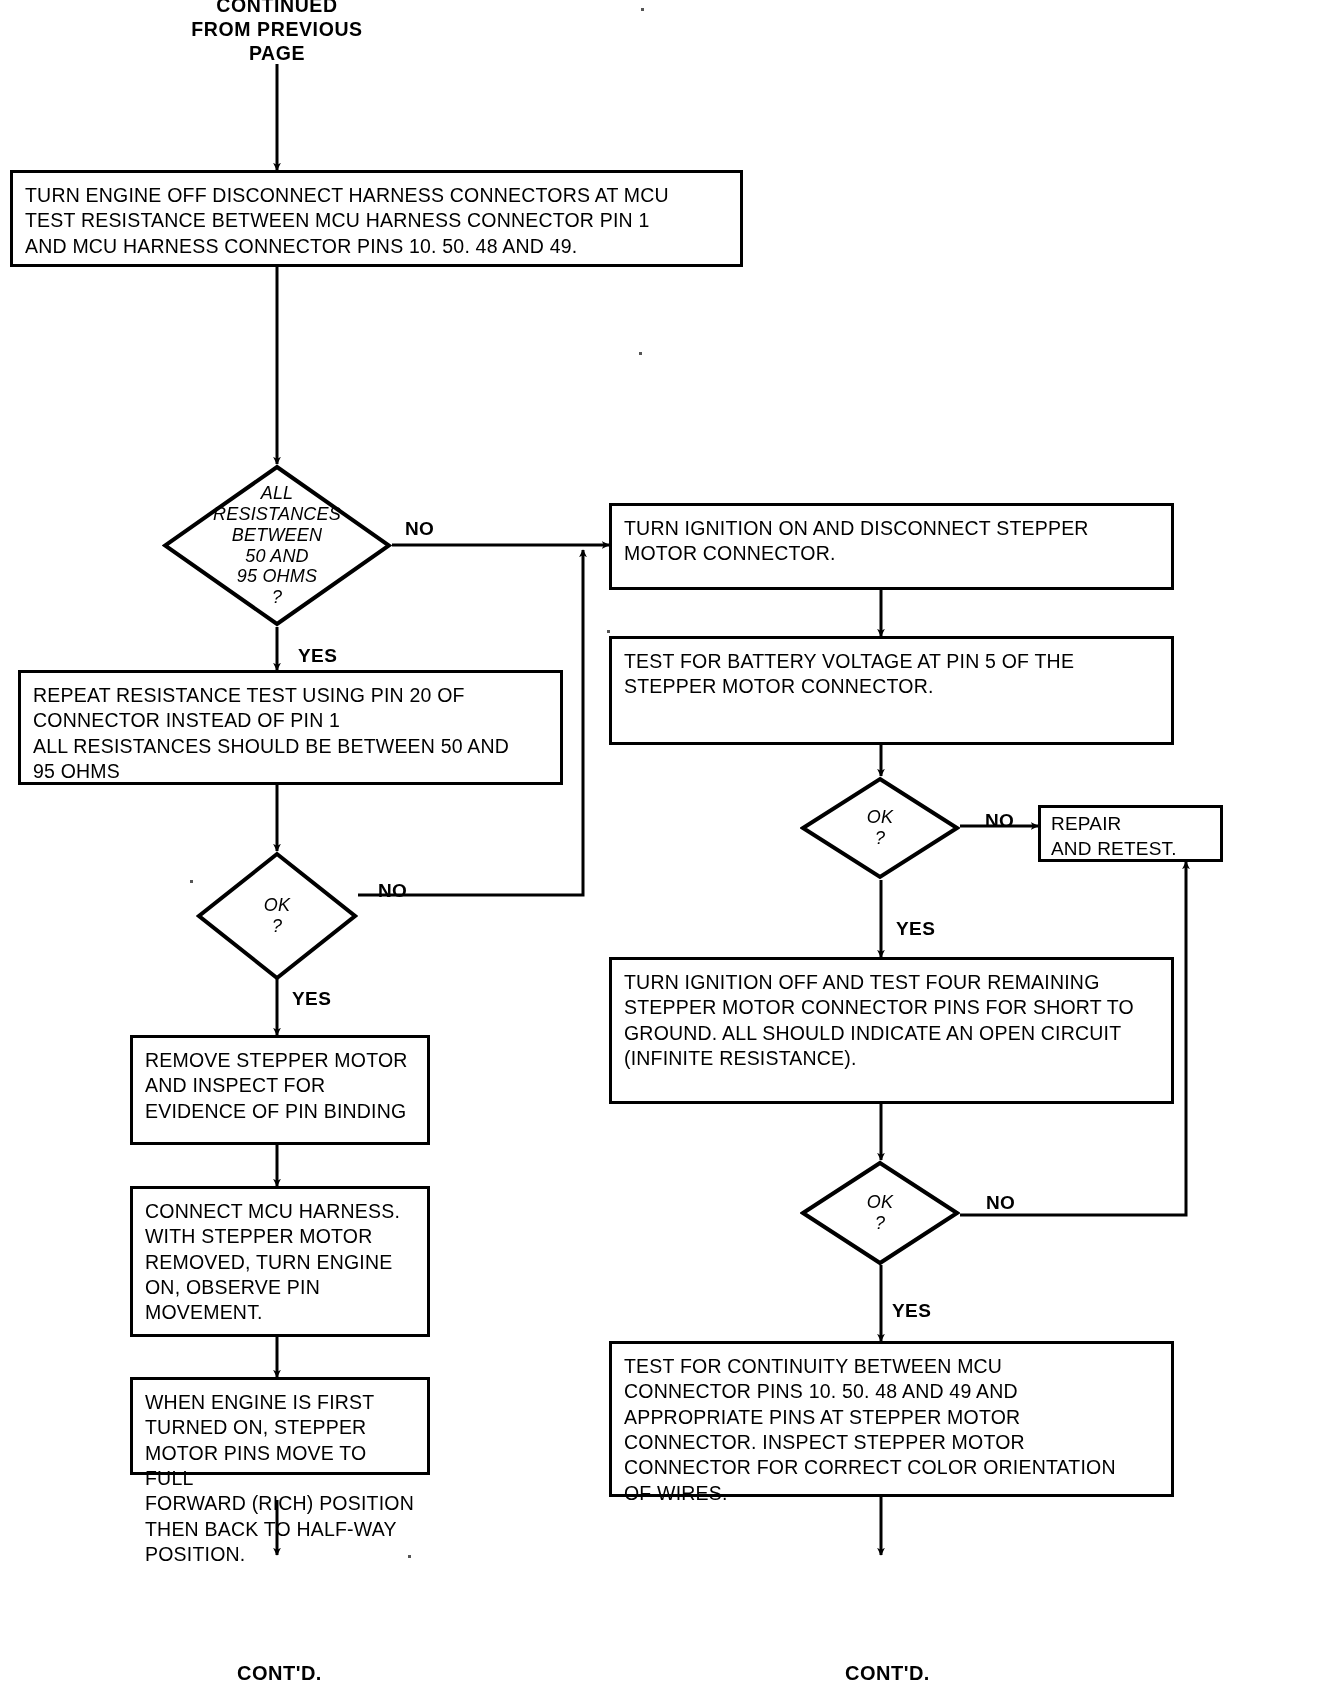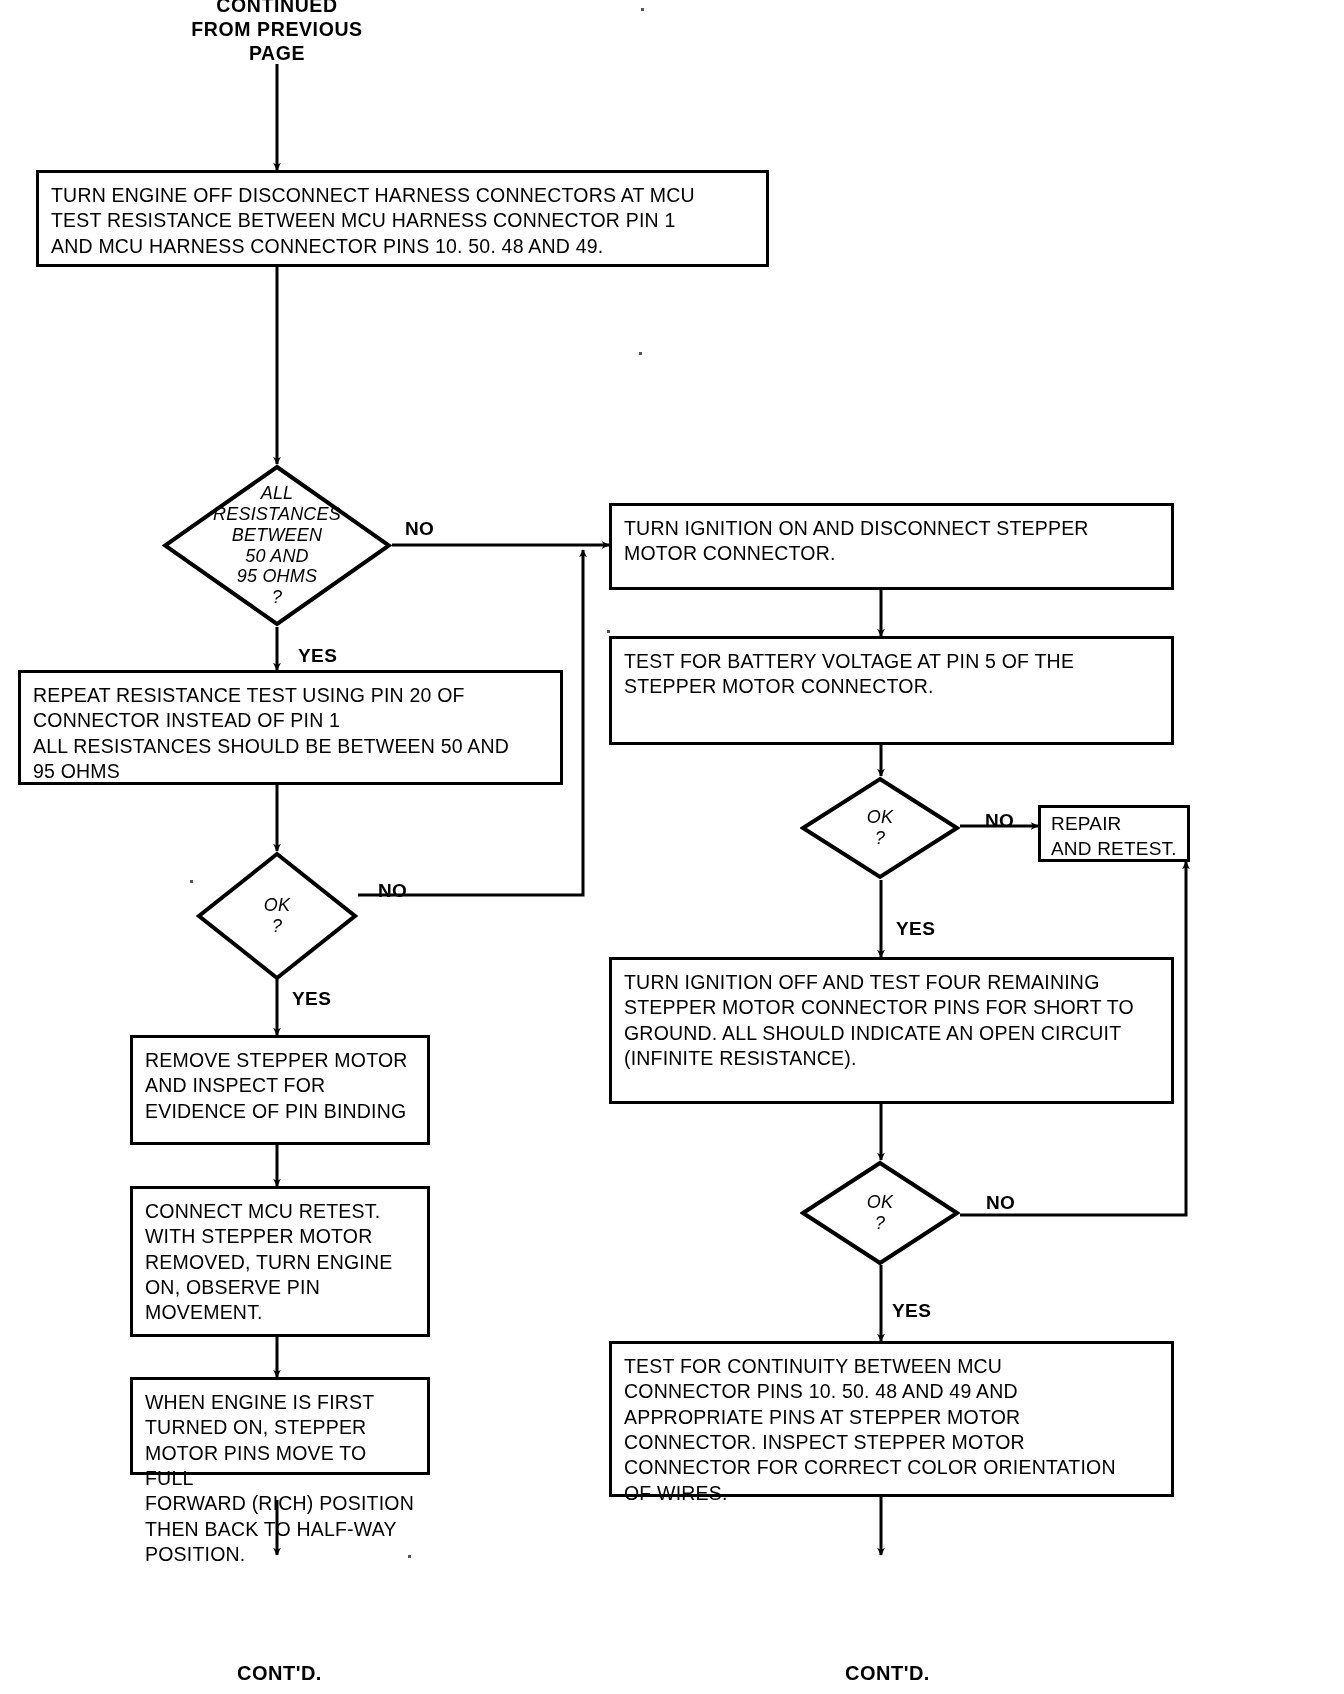--- a/index.html
+++ b/index.html
@@ -135,21 +135,21 @@
       <path d="M881,1265 L881,1341" marker-end="url(#ah)"></path>
 
       <path d="M881,1497 L881,1555" marker-end="url(#ah)"></path>
     </g>
   </svg>
 
   <div class="hdr" style="left:157px; top:-6px; width:240px;">CONTINUED
 FROM PREVIOUS
 PAGE</div>
 
-  <div class="node proc" style="left:36px; top:170px; width:733px; height:97px;">TURN ENGINE OFF  DISCONNECT HARNESS CONNECTORS AT MCU
+  <div class="node proc" style="left:10px; top:170px; width:733px; height:97px;">TURN ENGINE OFF  DISCONNECT HARNESS CONNECTORS AT MCU
 TEST RESISTANCE BETWEEN MCU HARNESS CONNECTOR PIN 1
 AND MCU HARNESS CONNECTOR PINS 10. 50. 48 AND 49.</div>
 
   <div class="diamond-wrap" style="left:162px; top:464px; width:230px; height:163px;">
     <svg class="dshape" viewBox="0 0 230 163" xmlns="http://www.w3.org/2000/svg">
       <polygon points="115,3 227,81.5 115,160 3,81.5" fill="#fff" stroke="#000" stroke-width="4"></polygon>
     </svg>
     <div class="diamond-text">ALL
 RESISTANCES
 BETWEEN
@@ -172,21 +172,21 @@
     <div class="diamond-text">OK
 ?</div>
   </div>
   <div class="lbl" style="left:378px; top:880px;">NO</div>
   <div class="lbl" style="left:292px; top:988px;">YES</div>
 
   <div class="node proc" style="left:130px; top:1035px; width:300px; height:110px;">REMOVE STEPPER MOTOR
 AND INSPECT FOR
 EVIDENCE OF PIN BINDING</div>
 
-  <div class="node proc" style="left:130px; top:1186px; width:300px; height:151px;">CONNECT MCU RETEST.
+  <div class="node proc" style="left:130px; top:1186px; width:300px; height:151px;">CONNECT MCU HARNESS.
 WITH STEPPER MOTOR
 REMOVED, TURN ENGINE
 ON, OBSERVE PIN
 MOVEMENT.</div>
 
   <div class="node proc" style="left:130px; top:1377px; width:300px; height:98px;">WHEN ENGINE IS FIRST
 TURNED ON, STEPPER
 MOTOR PINS MOVE TO FULL
 FORWARD (RICH) POSITION
 THEN BACK TO HALF-WAY
@@ -203,21 +203,21 @@
   <div class="diamond-wrap" style="left:800px; top:776px; width:160px; height:104px;">
     <svg class="dshape" viewBox="0 0 160 104" xmlns="http://www.w3.org/2000/svg">
       <polygon points="80,3 157,52 80,101 3,52" fill="#fff" stroke="#000" stroke-width="4"></polygon>
     </svg>
     <div class="diamond-text">OK
 ?</div>
   </div>
   <div class="lbl" style="left:985px; top:810px;">NO</div>
   <div class="lbl" style="left:896px; top:918px;">YES</div>
 
-  <div class="node proc" style="left:1038px; top:805px; width:152px; height:57px; padding:4px 8px 4px 10px; font-size:19px;">REPAIR
+  <div class="node proc" style="left:1038px; top:805px; width:185px; height:57px; padding:4px 8px 4px 10px; font-size:19px;">REPAIR
 AND RETEST.</div>
 
   <div class="node proc" style="left:609px; top:957px; width:565px; height:147px;">TURN IGNITION OFF AND TEST FOUR REMAINING
 STEPPER MOTOR CONNECTOR PINS FOR SHORT TO
 GROUND. ALL SHOULD INDICATE AN OPEN CIRCUIT
 (INFINITE RESISTANCE).</div>
 
   <div class="diamond-wrap" style="left:800px; top:1160px; width:160px; height:106px;">
     <svg class="dshape" viewBox="0 0 160 106" xmlns="http://www.w3.org/2000/svg">
       <polygon points="80,3 157,53 80,103 3,53" fill="#fff" stroke="#000" stroke-width="4"></polygon>

